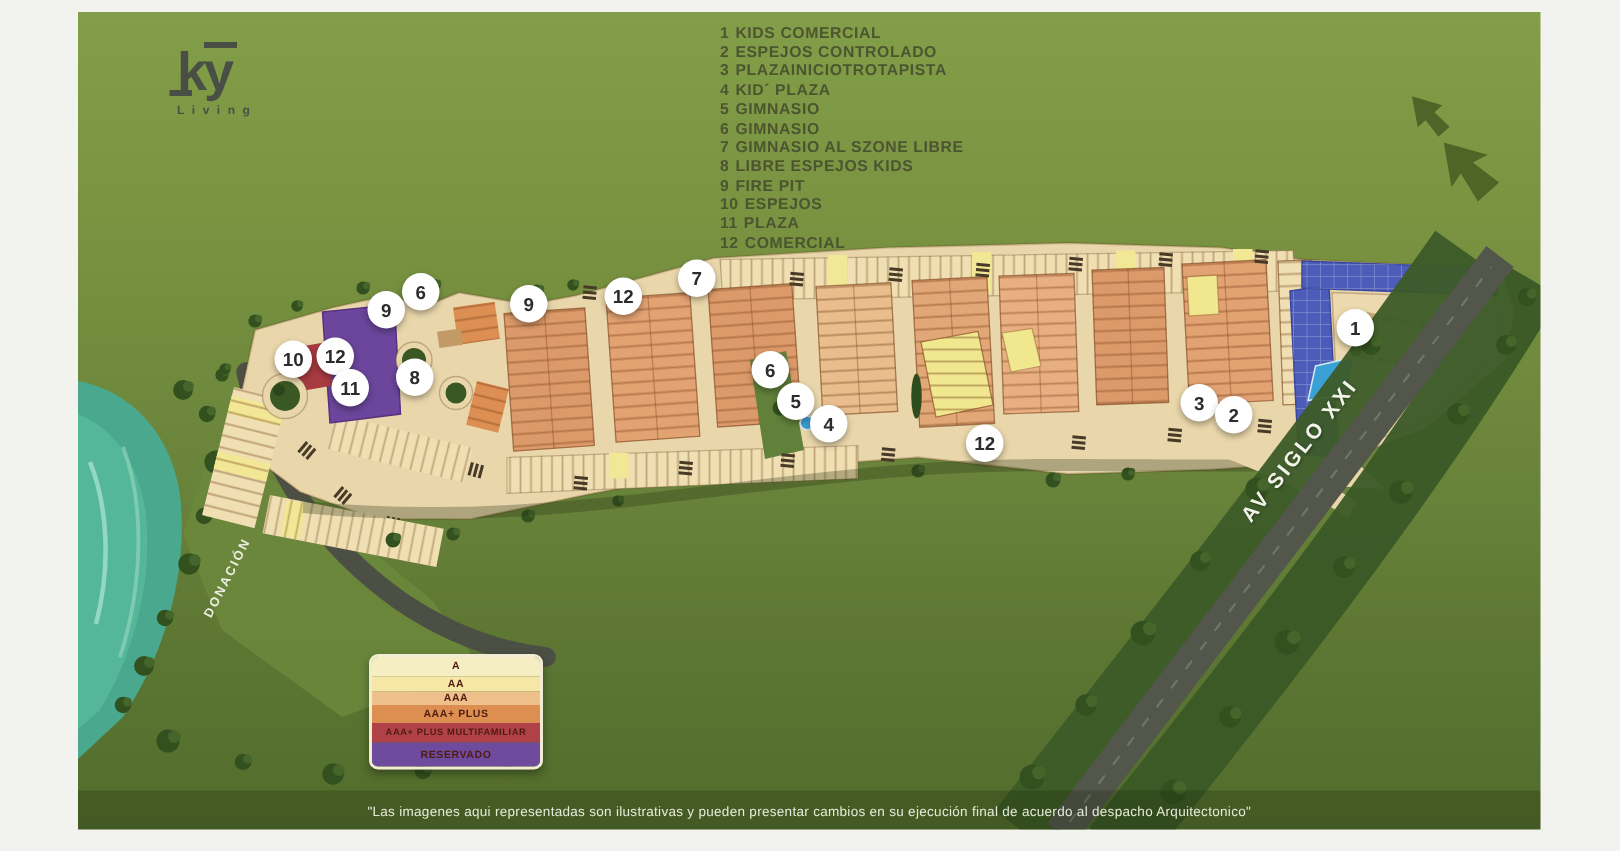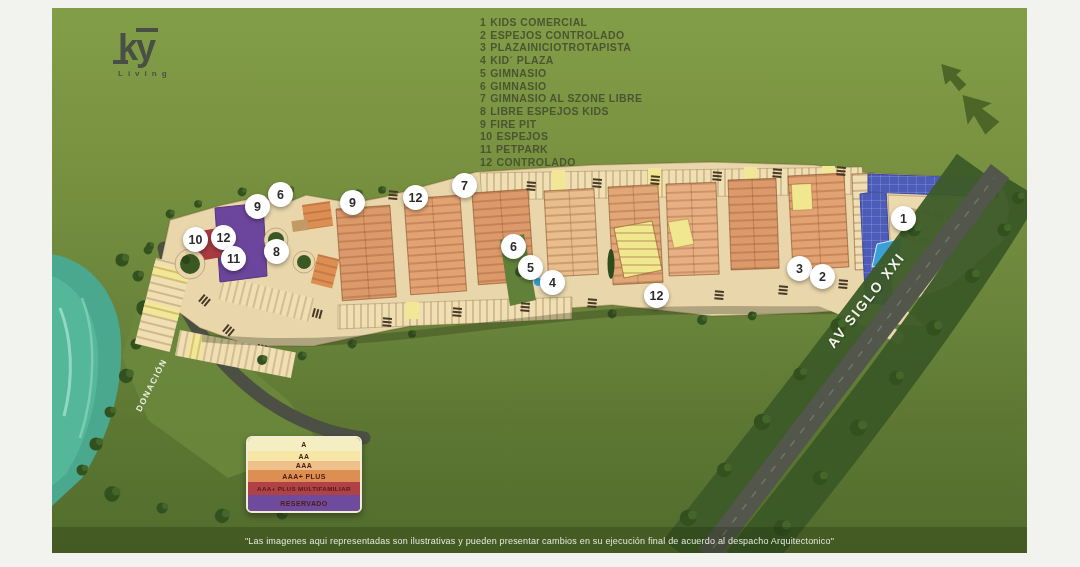--- a/index.html
+++ b/index.html
@@ -344,25 +344,25 @@
       <li>
           <span>9</span>
           <span>FIRE PIT</span>
         </li>
       <li>
           <span>10</span>
           <span>ESPEJOS</span>
         </li>
       <li>
           <span>11</span>
-          <span>PETPARK</span>
+          <span>PLAZA</span>
         </li>
       <li>
           <span>12</span>
-          <span>CONTROLADO</span>
+          <span>COMERCIAL</span>
         </li>
     </ul>
 
     <div class="compass">
       <svg width="95" height="95" viewBox="0 0 95 95">
         <g fill="#4d6627">
           <g transform="translate(28,26) rotate(-42)">
               <polygon points="0,-16 11,2 4,2 5,16 -5,16 -4,2 -11,2"></polygon>
             </g>
           <g transform="translate(53,61) rotate(-42) scale(1.35)">

